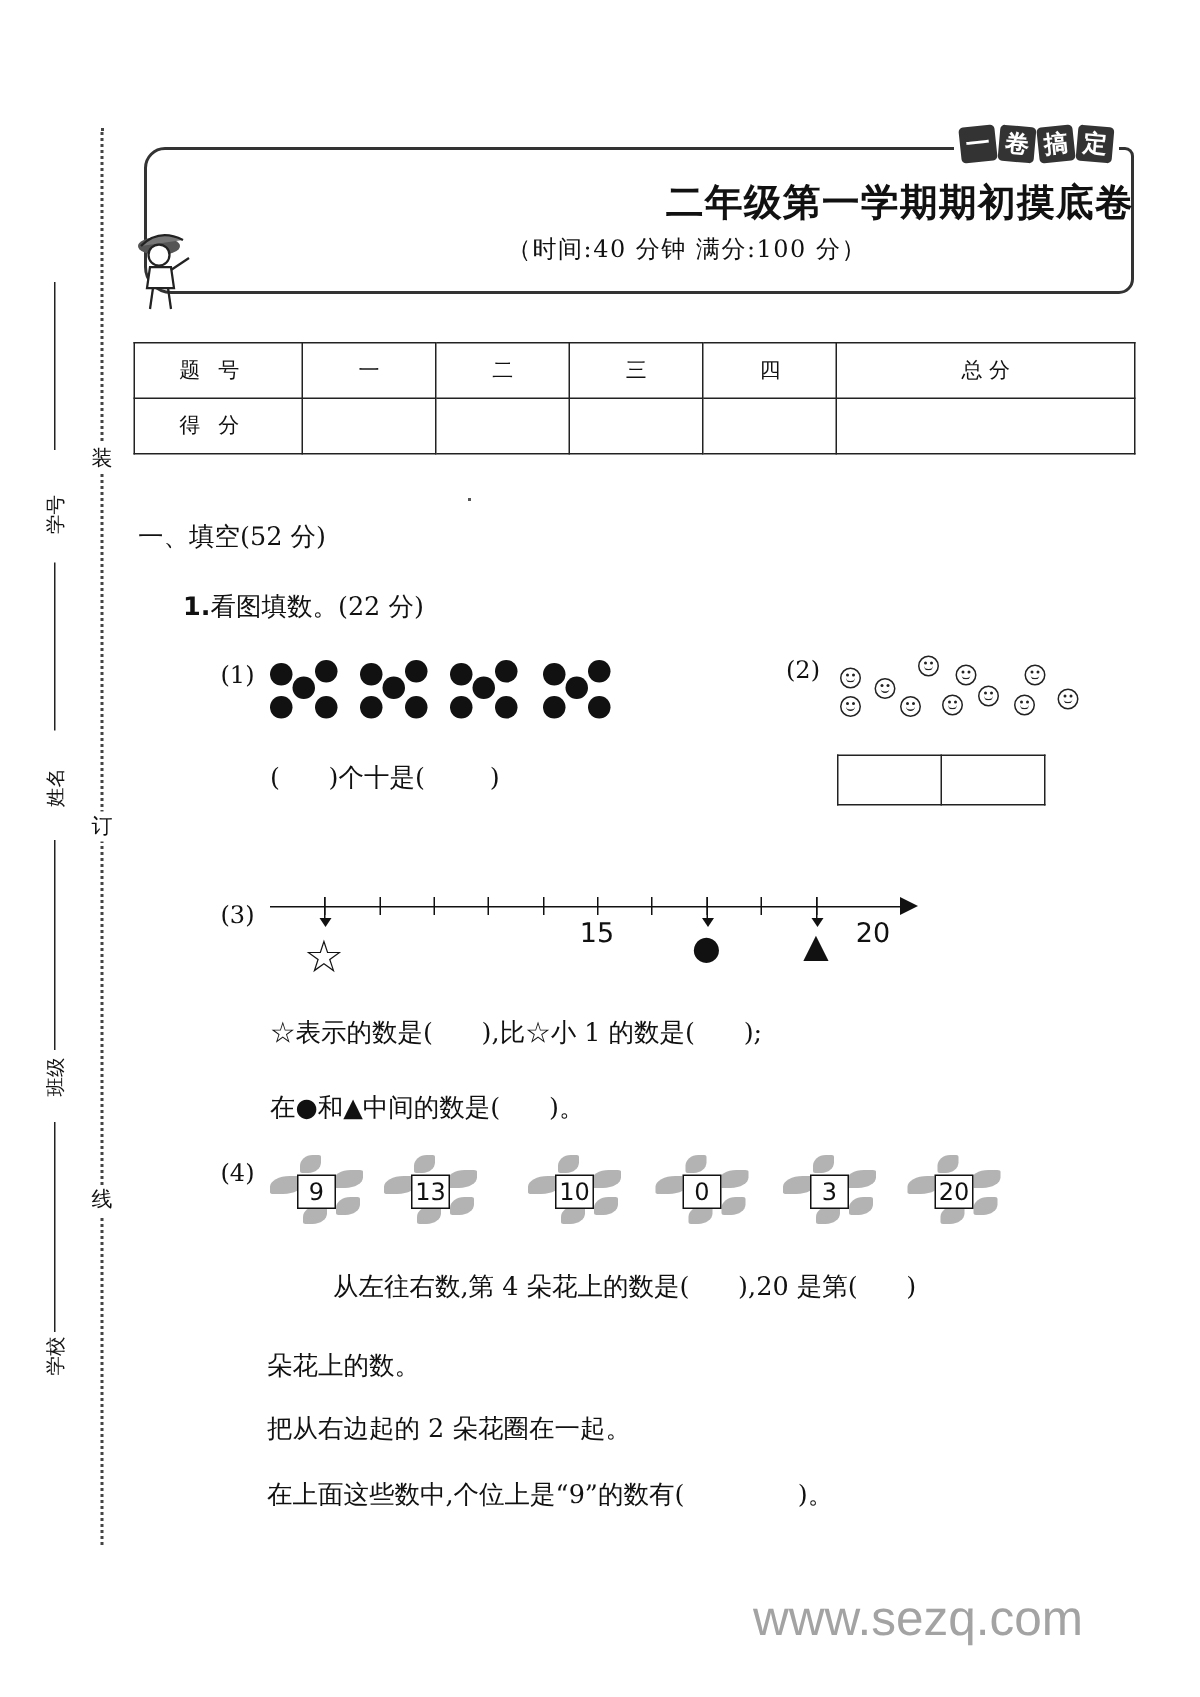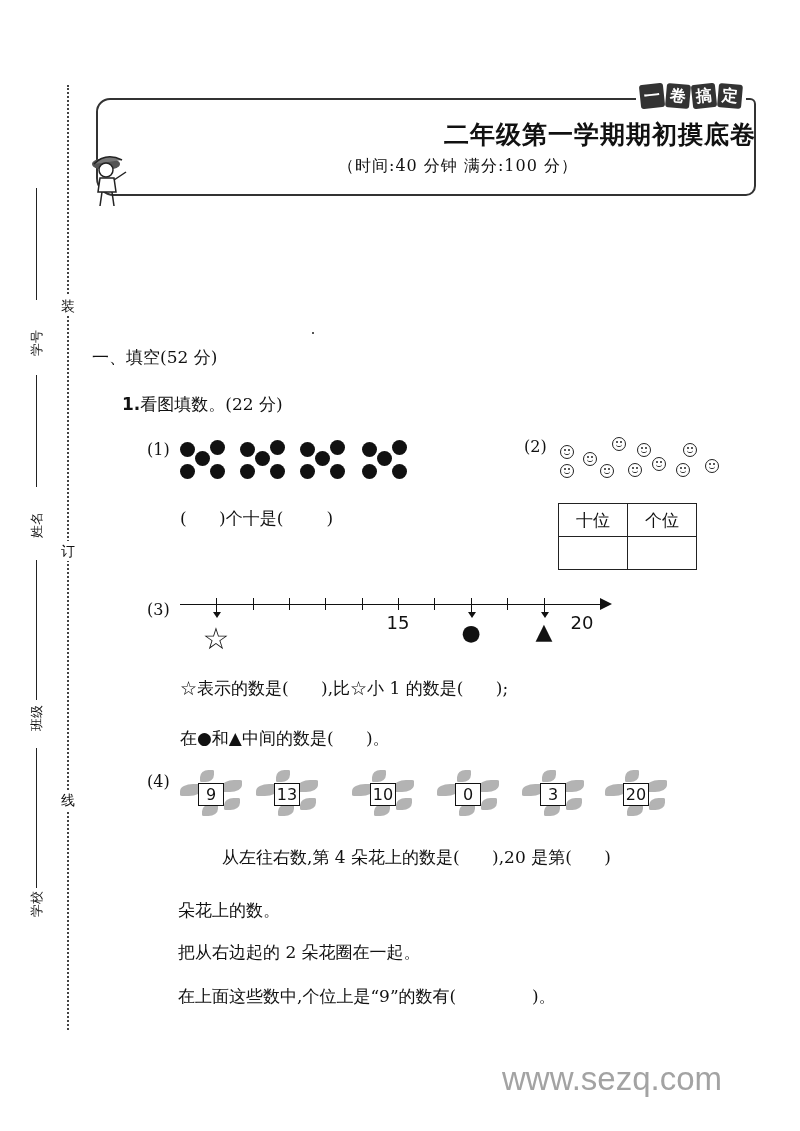--- a/index.html
+++ b/index.html
@@ -94,20 +94,36 @@
   <path d="M14 28 L28 28 L30 42 L12 42 Z" fill="#fff" stroke="#222" stroke-width="1.5"></path>
   <line x1="28" y1="30" x2="40" y2="22" stroke="#222" stroke-width="1.5"></line>
   <line x1="16" y1="42" x2="14" y2="56" stroke="#222" stroke-width="1.5"></line>
   <line x1="26" y1="42" x2="28" y2="56" stroke="#222" stroke-width="1.5"></line>
 </svg>
 <div class="title">二年级第一学期期初摸底卷</div>
 <div class="subtitle">（时间:40 分钟   满分:100 分）</div>
 
 <table class="score">
   <tbody>
+      <tr>
+    <td>题号</td>
+    <td>一</td>
+    <td>二</td>
+    <td>三</td>
+    <td>四</td>
+    <td>总 分</td>
+  </tr>
+  <tr>
+    <td>得分</td>
+    <td></td>
+    <td></td>
+    <td></td>
+    <td></td>
+    <td></td>
+  </tr>
 </tbody>
   </table>
 <div class="scan-dot"></div>
 
 <div class="sec-title">一、填空(52 分)</div>
 <div class="q-title"><b>1.</b><span>看图填数。(22 分)</span></div>
 
 <div class="label" style="left:147px;top:440px">(1)</div>
 <div class="dots">
   <div class="dot" style="left:0;top:2px"></div>
@@ -142,24 +158,20 @@
   <div class="smile" style="left:683px;top:443px"></div>
   <div class="smile" style="left:560px;top:464px"></div>
   <div class="smile" style="left:600px;top:464px"></div>
   <div class="smile" style="left:628px;top:463px"></div>
   <div class="smile" style="left:652px;top:457px"></div>
   <div class="smile" style="left:676px;top:463px"></div>
   <div class="smile" style="left:705px;top:459px"></div>
 </div>
 <table class="place">
   <tbody>
-      <tr>
-    <td>十位</td>
-    <td>个位</td>
-  </tr>
   <tr>
     <td></td>
     <td></td>
   </tr>
 </tbody>
   </table>
 
 <div class="label" style="left:147px;top:600px">(3)</div>
 <div class="nl">
   <div class="nl-axis"></div>

